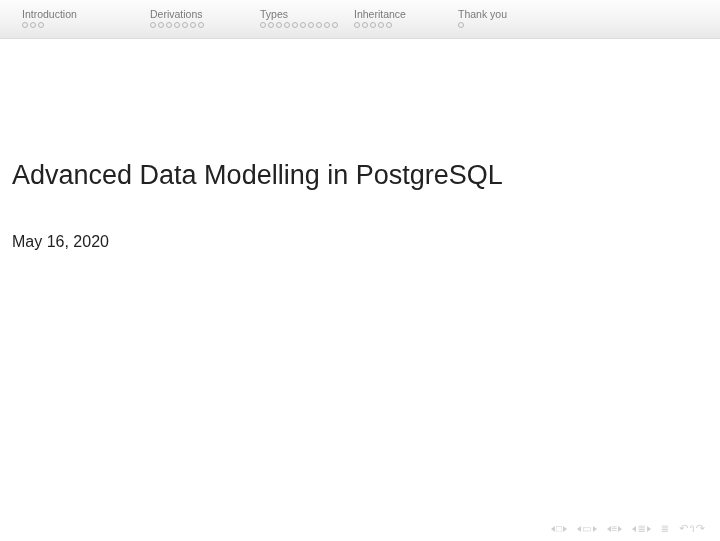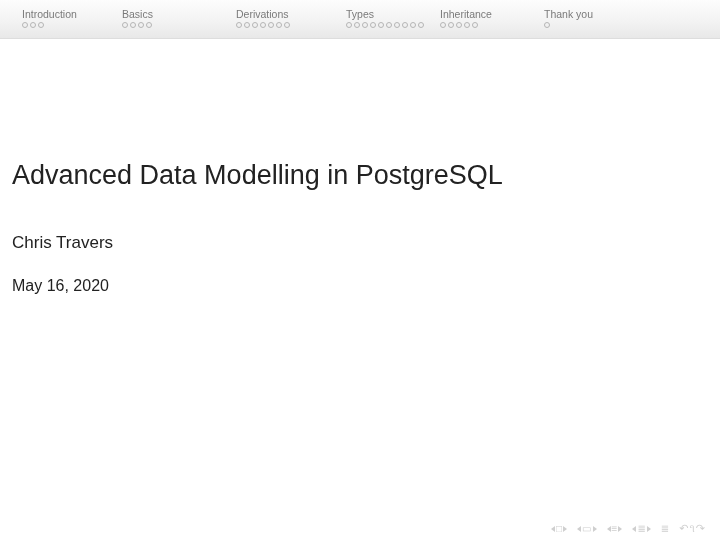--- a/index.html
+++ b/index.html
@@ -121,29 +121,20 @@
 <div class="header">
   <div class="nav-row">
     <div class="nav-item w-intro">
       <div class="nav-label">Introduction</div>
       <div class="dots">
         <span class="dot"></span>
         <span class="dot"></span>
         <span class="dot"></span>
       </div>
     </div>
-    <div class="nav-item w-basics">
-      <div class="nav-label">Basics</div>
-      <div class="dots">
-        <span class="dot"></span>
-        <span class="dot"></span>
-        <span class="dot"></span>
-        <span class="dot"></span>
-      </div>
-    </div>
     <div class="nav-item w-deriv">
       <div class="nav-label">Derivations</div>
       <div class="dots">
         <span class="dot"></span>
         <span class="dot"></span>
         <span class="dot"></span>
         <span class="dot"></span>
         <span class="dot"></span>
         <span class="dot"></span>
         <span class="dot"></span>
@@ -178,21 +169,20 @@
       <div class="nav-label">Thank you</div>
       <div class="dots">
         <span class="dot"></span>
       </div>
     </div>
   </div>
 </div>
 
 <div class="content">
   <h1 class="title">Advanced Data Modelling in PostgreSQL</h1>
-  <div class="author">Chris Travers</div>
   <div class="date">May 16, 2020</div>
 </div>
 
 <div class="footer">
   <span class="grp">
     <span class="tri-l"></span>
     <span class="sym">□</span>
     <span class="tri-r"></span>
   </span>
   <span class="grp">

